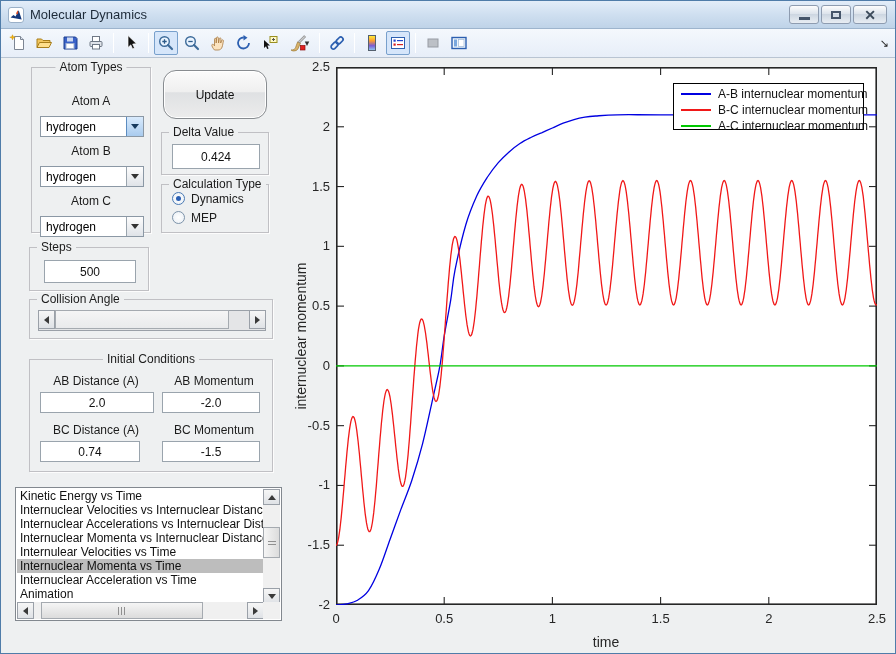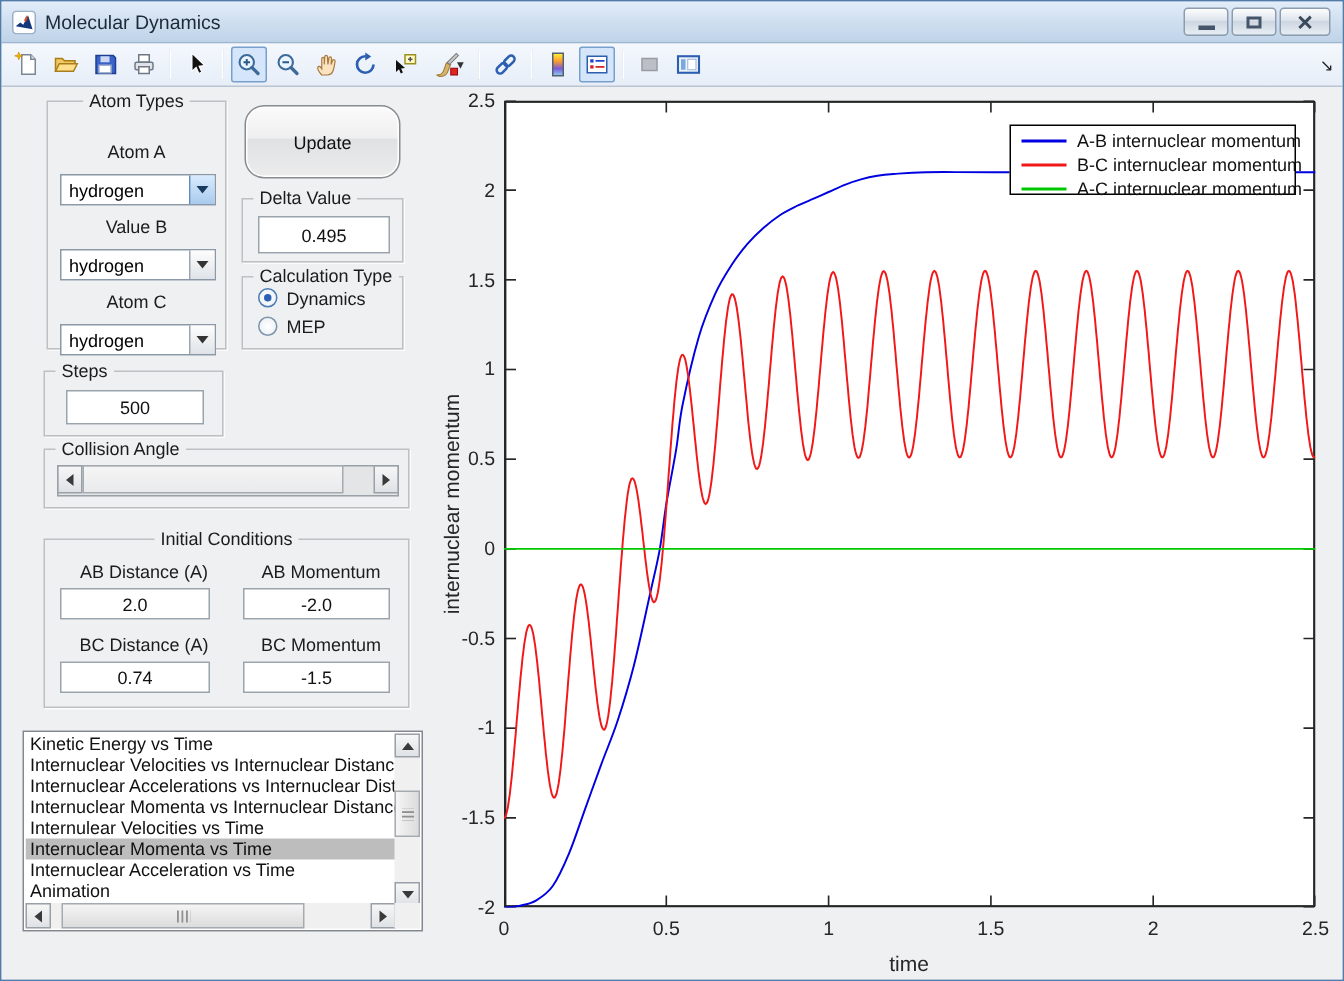--- a/index.html
+++ b/index.html
@@ -262,41 +262,41 @@
 
     <div class="group" style="left:30px; top:9px; width:120px; height:166px;">
       <span class="group-label gl-center">Atom Types</span>
       <div class="ctl-label" style="left:0; width:100%; top:26px;">Atom A</div>
       <div class="combo" style="left:8px; top:48px; width:104px;">
         <span class="combo-text">hydrogen</span>
         <span class="combo-arrow hl">
             <span class="tri-down" style="border-top-color:#173a5e;"></span>
           </span>
       </div>
-      <div class="ctl-label" style="left:0; width:100%; top:76px;">Value B</div>
+      <div class="ctl-label" style="left:0; width:100%; top:76px;">Atom B</div>
       <div class="combo" style="left:8px; top:98px; width:104px;">
         <span class="combo-text">hydrogen</span>
         <span class="combo-arrow">
             <span class="tri-down"></span>
           </span>
       </div>
       <div class="ctl-label" style="left:0; width:100%; top:126px;">Atom C</div>
       <div class="combo" style="left:8px; top:148px; width:104px;">
         <span class="combo-text">hydrogen</span>
         <span class="combo-arrow">
             <span class="tri-down"></span>
           </span>
       </div>
     </div>
 
     <div class="update-btn" style="left:162px; top:12px; width:104px; height:49px;">Update</div>
 
     <div class="group" style="left:160px; top:74px; width:108px; height:43px;">
       <span class="group-label gl-left">Delta Value</span>
-      <div class="tfield" style="left:10px; top:11px; width:88px; height:25px;">0.495</div>
+      <div class="tfield" style="left:10px; top:11px; width:88px; height:25px;">0.424</div>
     </div>
 
     <div class="group" style="left:160px; top:126px; width:108px; height:49px;">
       <span class="group-label gl-left">Calculation Type</span>
       <div class="radio-row" style="left:10px; top:7px;">
         <span class="radio sel"></span>
         <span class="radio-label">Dynamics</span>
       </div>
       <div class="radio-row" style="left:10px; top:26px;">
         <span class="radio"></span>
@@ -320,21 +320,21 @@
         <div class="sbtn" style="right:-1px; top:-1px;">
             <span class="tri-right"></span>
           </div>
       </div>
     </div>
 
     <div class="group" style="left:28px; top:301px; width:244px; height:113px;">
       <span class="group-label gl-center">Initial Conditions</span>
       <div class="ctl-label" style="left:6px; top:14px; width:120px;">AB Distance (A)</div>
       <div class="ctl-label" style="left:130px; top:14px; width:108px;">AB Momentum</div>
-      <div class="tfield" style="left:10px; top:32px; width:100px; height:21px;">2.0</div>
+      <div class="tfield" style="left:10px; top:32px; width:114px; height:21px;">2.0</div>
       <div class="tfield" style="left:132px; top:32px; width:98px; height:21px;">-2.0</div>
       <div class="ctl-label" style="left:6px; top:63px; width:120px;">BC Distance (A)</div>
       <div class="ctl-label" style="left:130px; top:63px; width:108px;">BC Momentum</div>
       <div class="tfield" style="left:10px; top:81px; width:100px; height:21px;">0.74</div>
       <div class="tfield" style="left:132px; top:81px; width:98px; height:21px;">-1.5</div>
     </div>
 
     <div class="listbox">
       <div class="list-items" id="list-items">
           <div class="list-item">Kinetic Energy vs Time</div>

